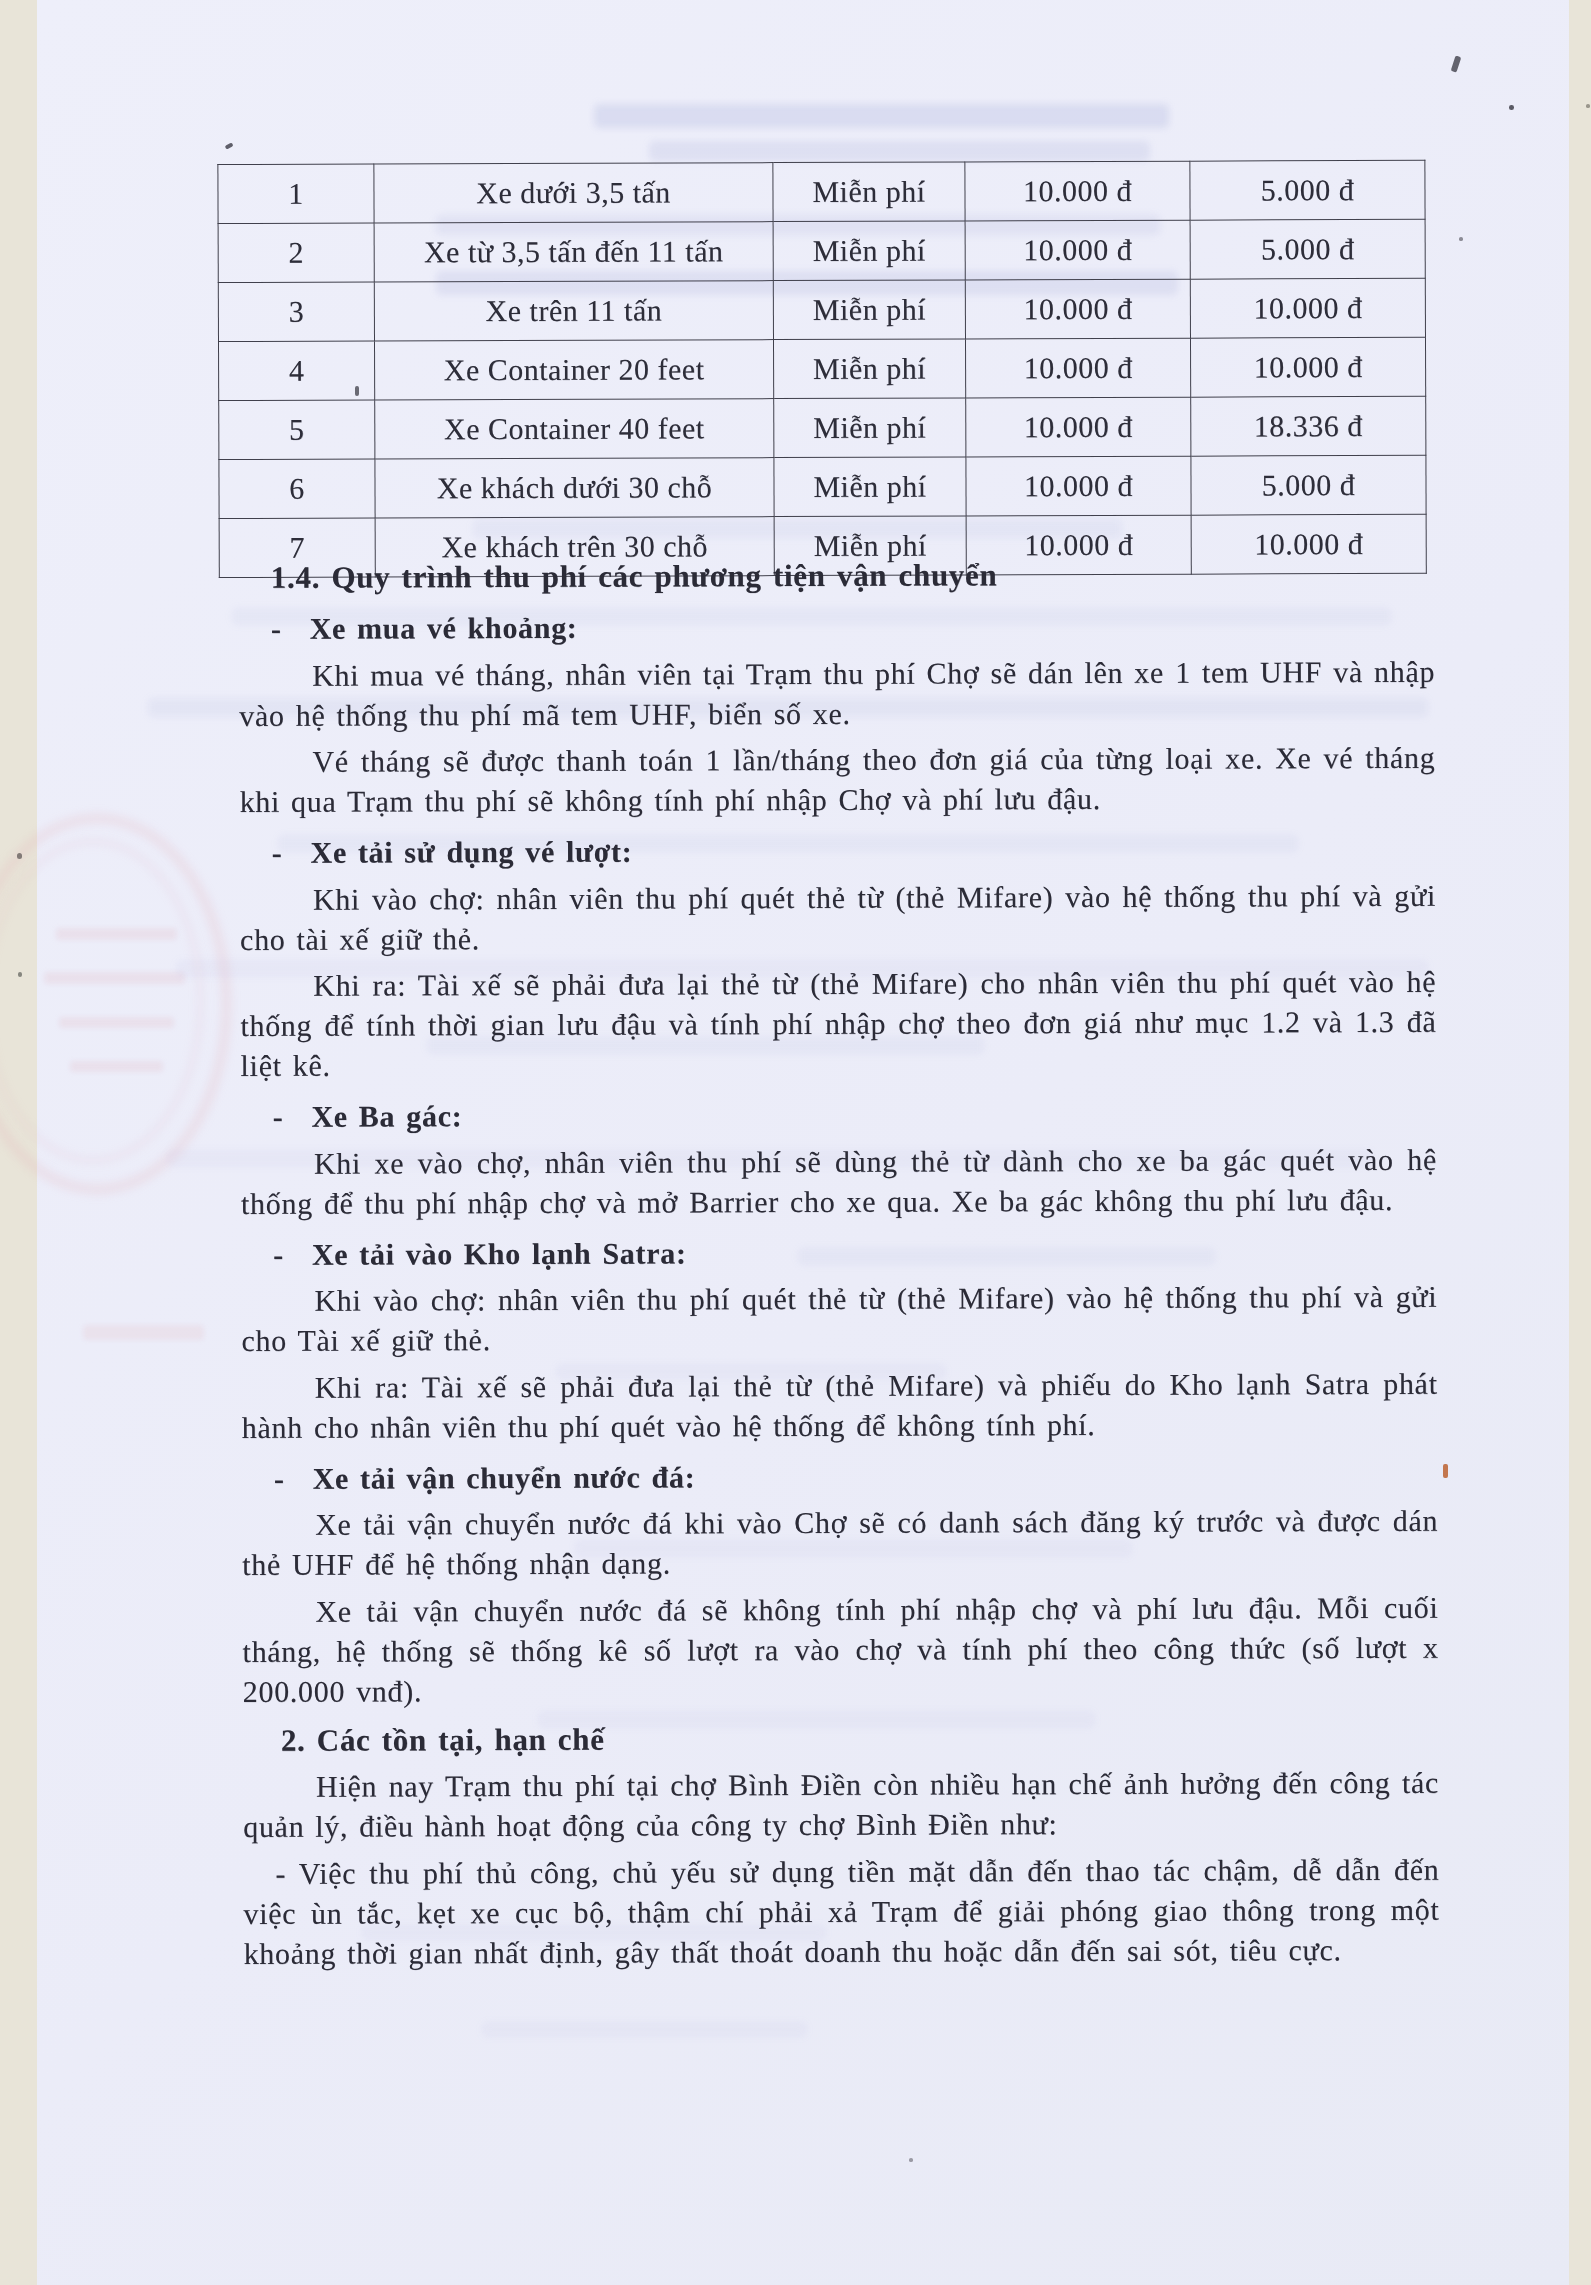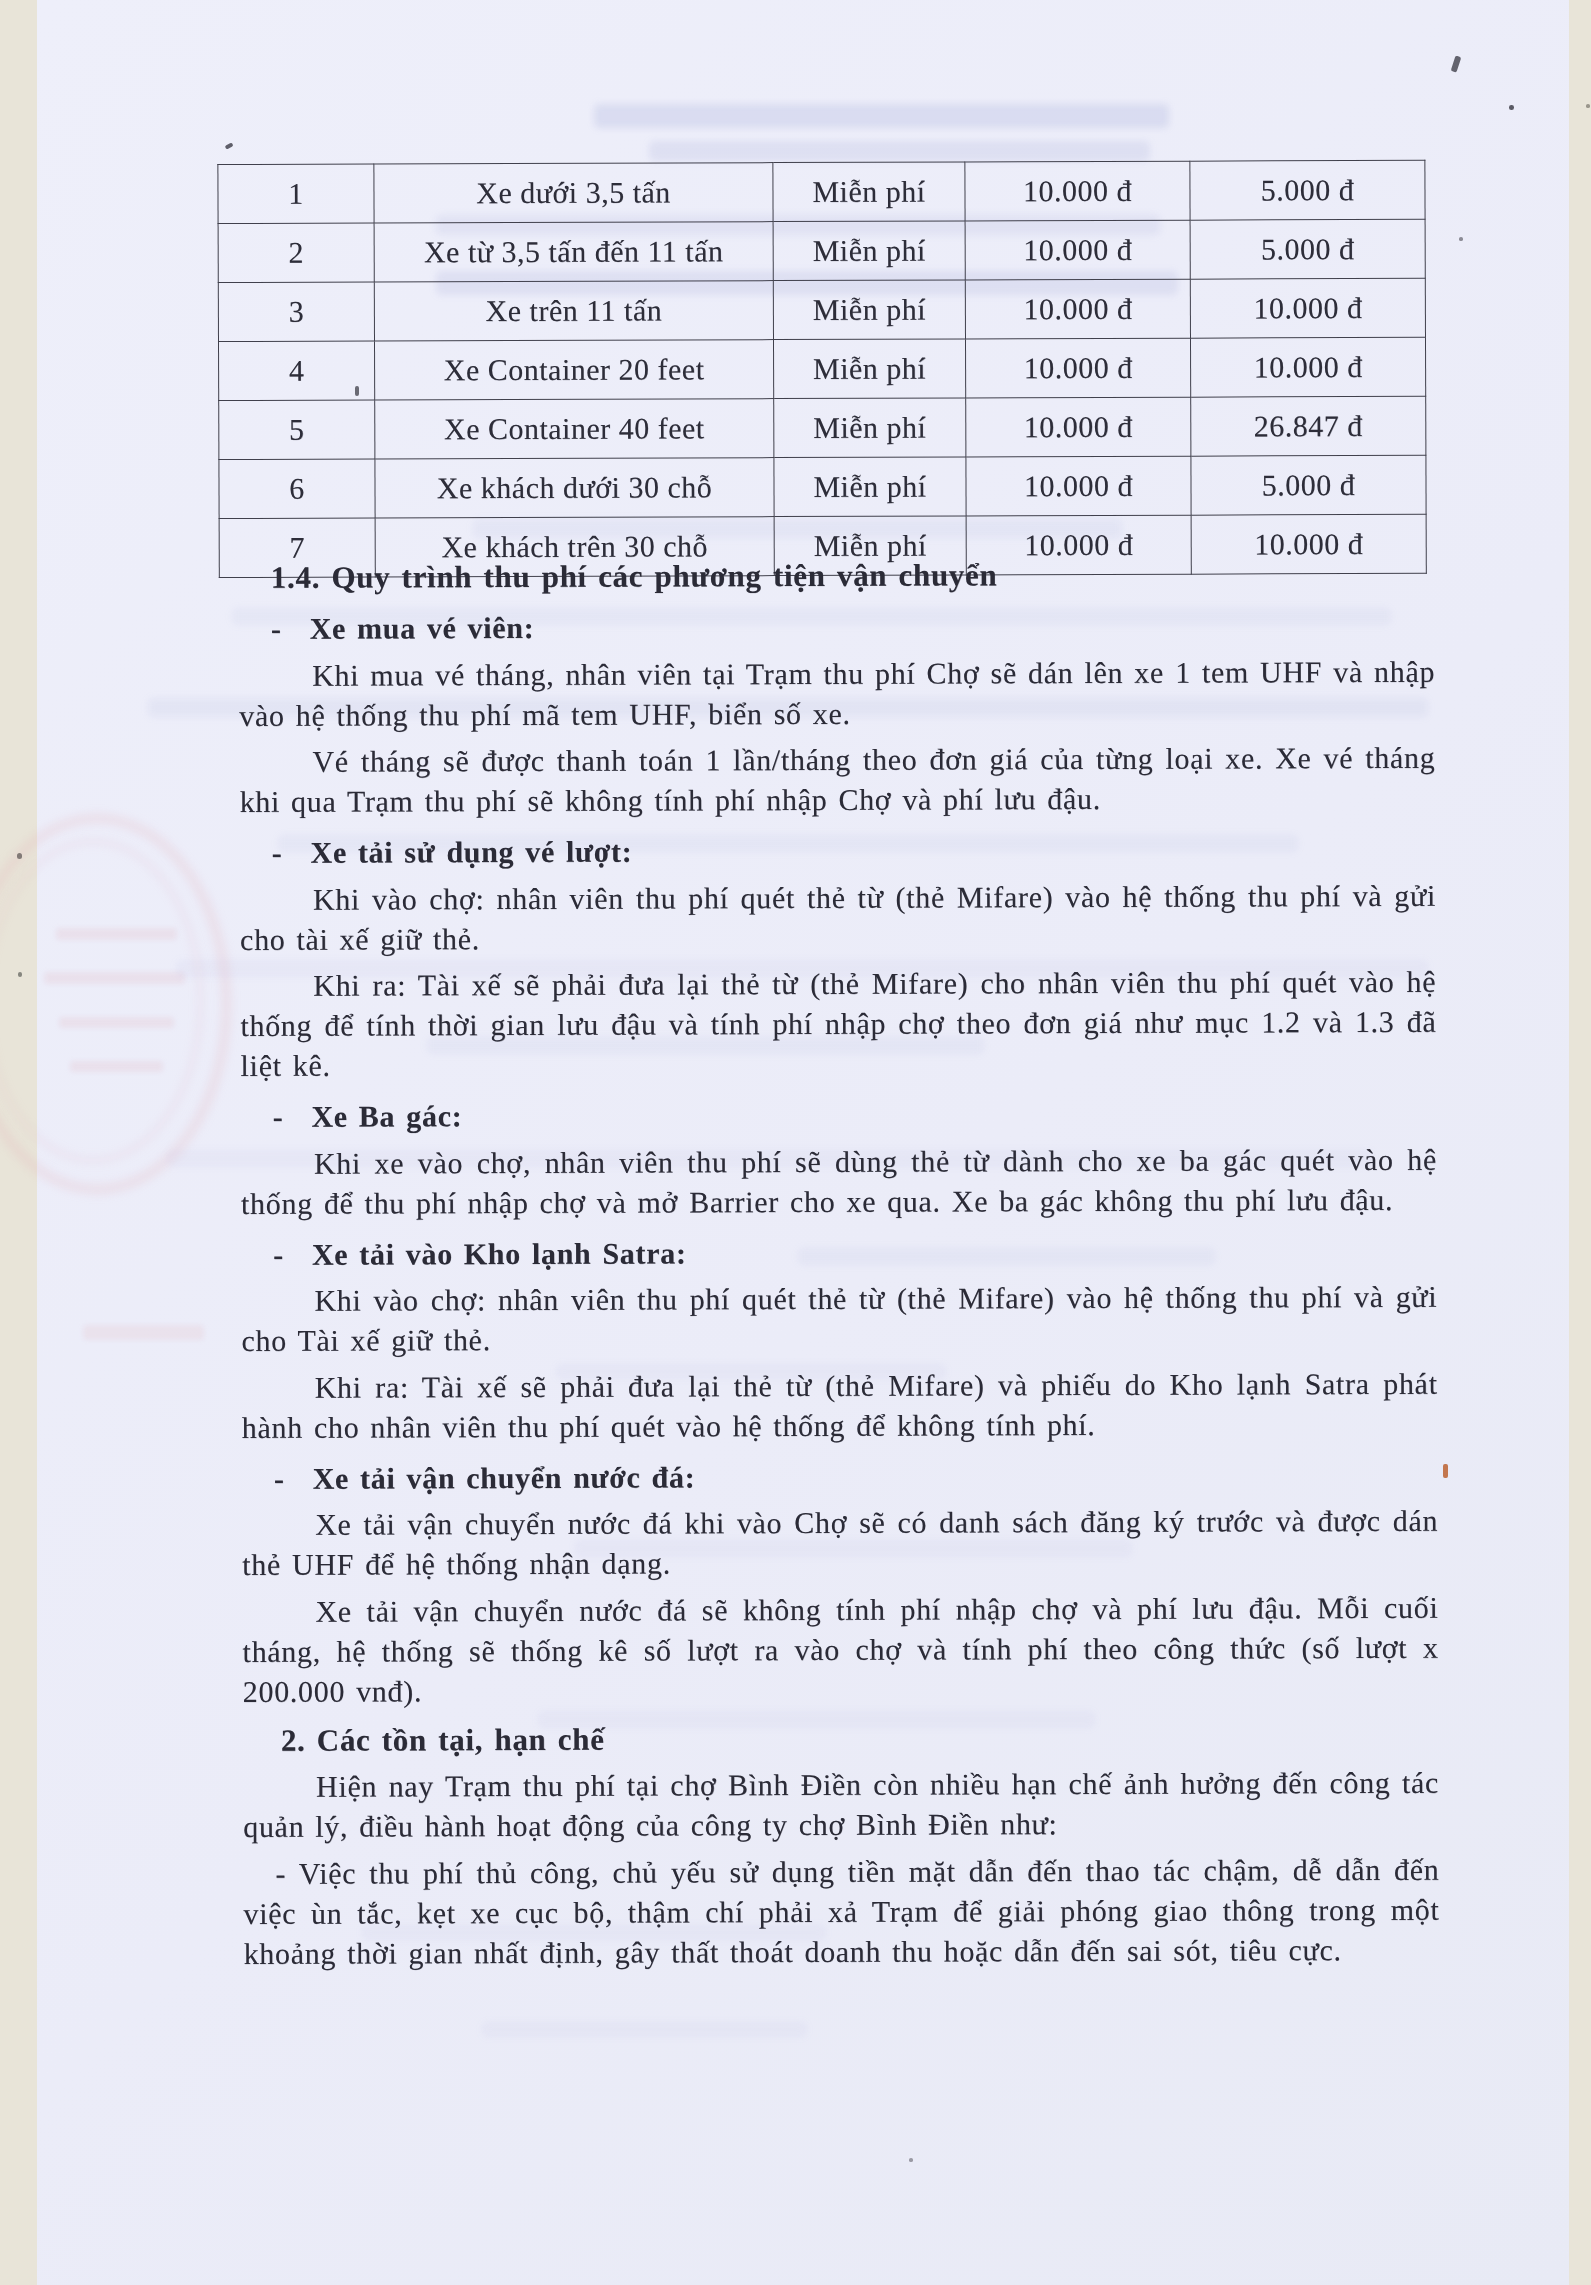--- a/index.html
+++ b/index.html
@@ -128,21 +128,21 @@
           <td>Xe Container 20 feet</td>
           <td>Miễn phí</td>
           <td>10.000 đ</td>
           <td>10.000 đ</td>
         </tr>
         <tr>
           <td>5</td>
           <td>Xe Container 40 feet</td>
           <td>Miễn phí</td>
           <td>10.000 đ</td>
-          <td>26.847 đ</td>
+          <td>18.336 đ</td>
         </tr>
         <tr>
           <td>6</td>
           <td>Xe khách dưới 30 chỗ</td>
           <td>Miễn phí</td>
           <td>10.000 đ</td>
           <td>5.000 đ</td>
         </tr>
         <tr>
           <td>7</td>
@@ -150,21 +150,21 @@
           <td>Miễn phí</td>
           <td>10.000 đ</td>
           <td>10.000 đ</td>
         </tr>
       </tbody>
     </table>
 
     <div class="textcol">
       <p class="h14">1.4. Quy trình thu phí các phương tiện vận chuyển</p>
 
-      <p class="bullet"><span class="dash">-</span><span class="blabel">Xe mua vé viên:</span></p>
+      <p class="bullet"><span class="dash">-</span><span class="blabel">Xe mua vé khoảng:</span></p>
       <p class="para">Khi mua vé tháng, nhân viên tại Trạm thu phí Chợ sẽ dán lên xe 1 tem UHF và nhập vào hệ thống thu phí mã tem UHF, biển số xe.</p>
       <p class="para">Vé tháng sẽ được thanh toán 1 lần/tháng theo đơn giá của từng loại xe. Xe vé tháng khi qua Trạm thu phí sẽ không tính phí nhập Chợ và phí lưu đậu.</p>
 
       <p class="bullet"><span class="dash">-</span><span class="blabel">Xe tải sử dụng vé lượt:</span></p>
       <p class="para">Khi vào chợ: nhân viên thu phí quét thẻ từ (thẻ Mifare) vào hệ thống thu phí và gửi cho tài xế giữ thẻ.</p>
       <p class="para">Khi ra: Tài xế sẽ phải đưa lại thẻ từ (thẻ Mifare) cho nhân viên thu phí quét vào hệ thống để tính thời gian lưu đậu và tính phí nhập chợ theo đơn giá như mục 1.2 và 1.3 đã liệt kê.</p>
 
       <p class="bullet"><span class="dash">-</span><span class="blabel">Xe Ba gác:</span></p>
       <p class="para">Khi xe vào chợ, nhân viên thu phí sẽ dùng thẻ từ dành cho xe ba gác quét vào hệ thống để thu phí nhập chợ và mở Barrier cho xe qua. Xe ba gác không thu phí lưu đậu.</p>
 

